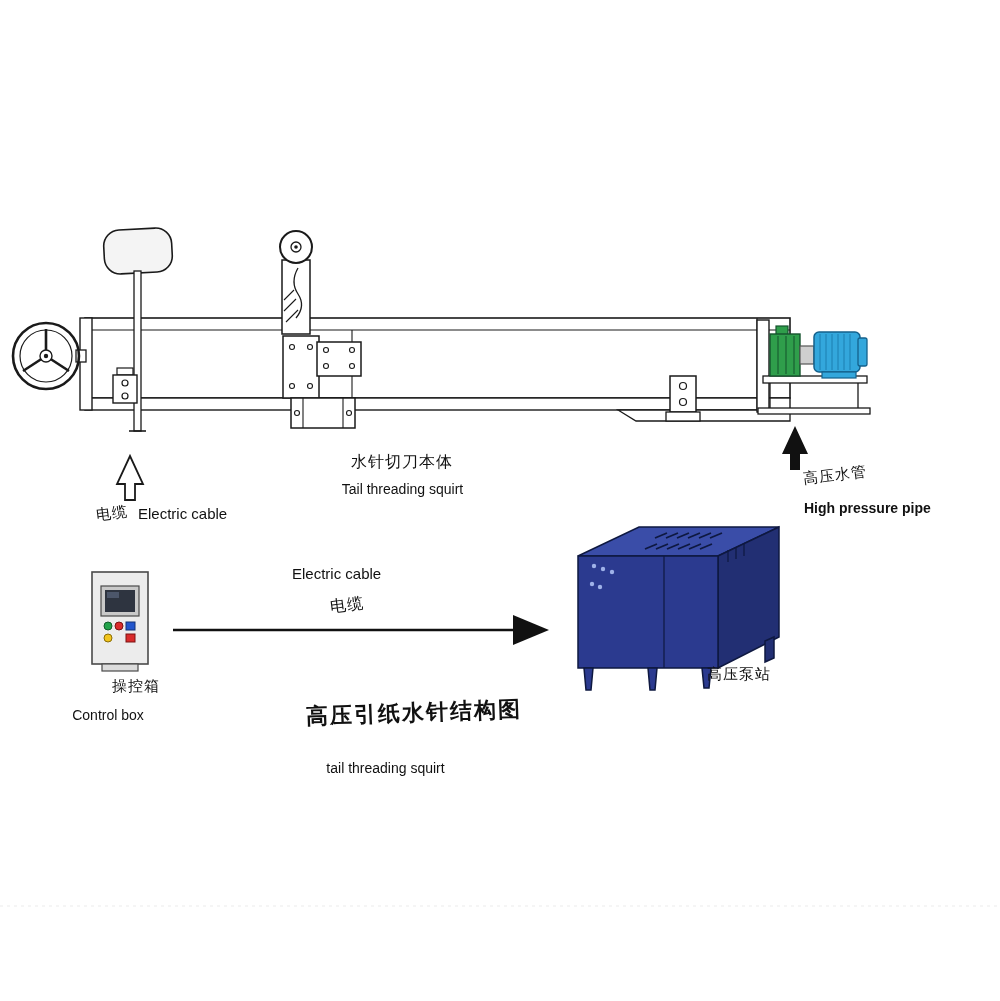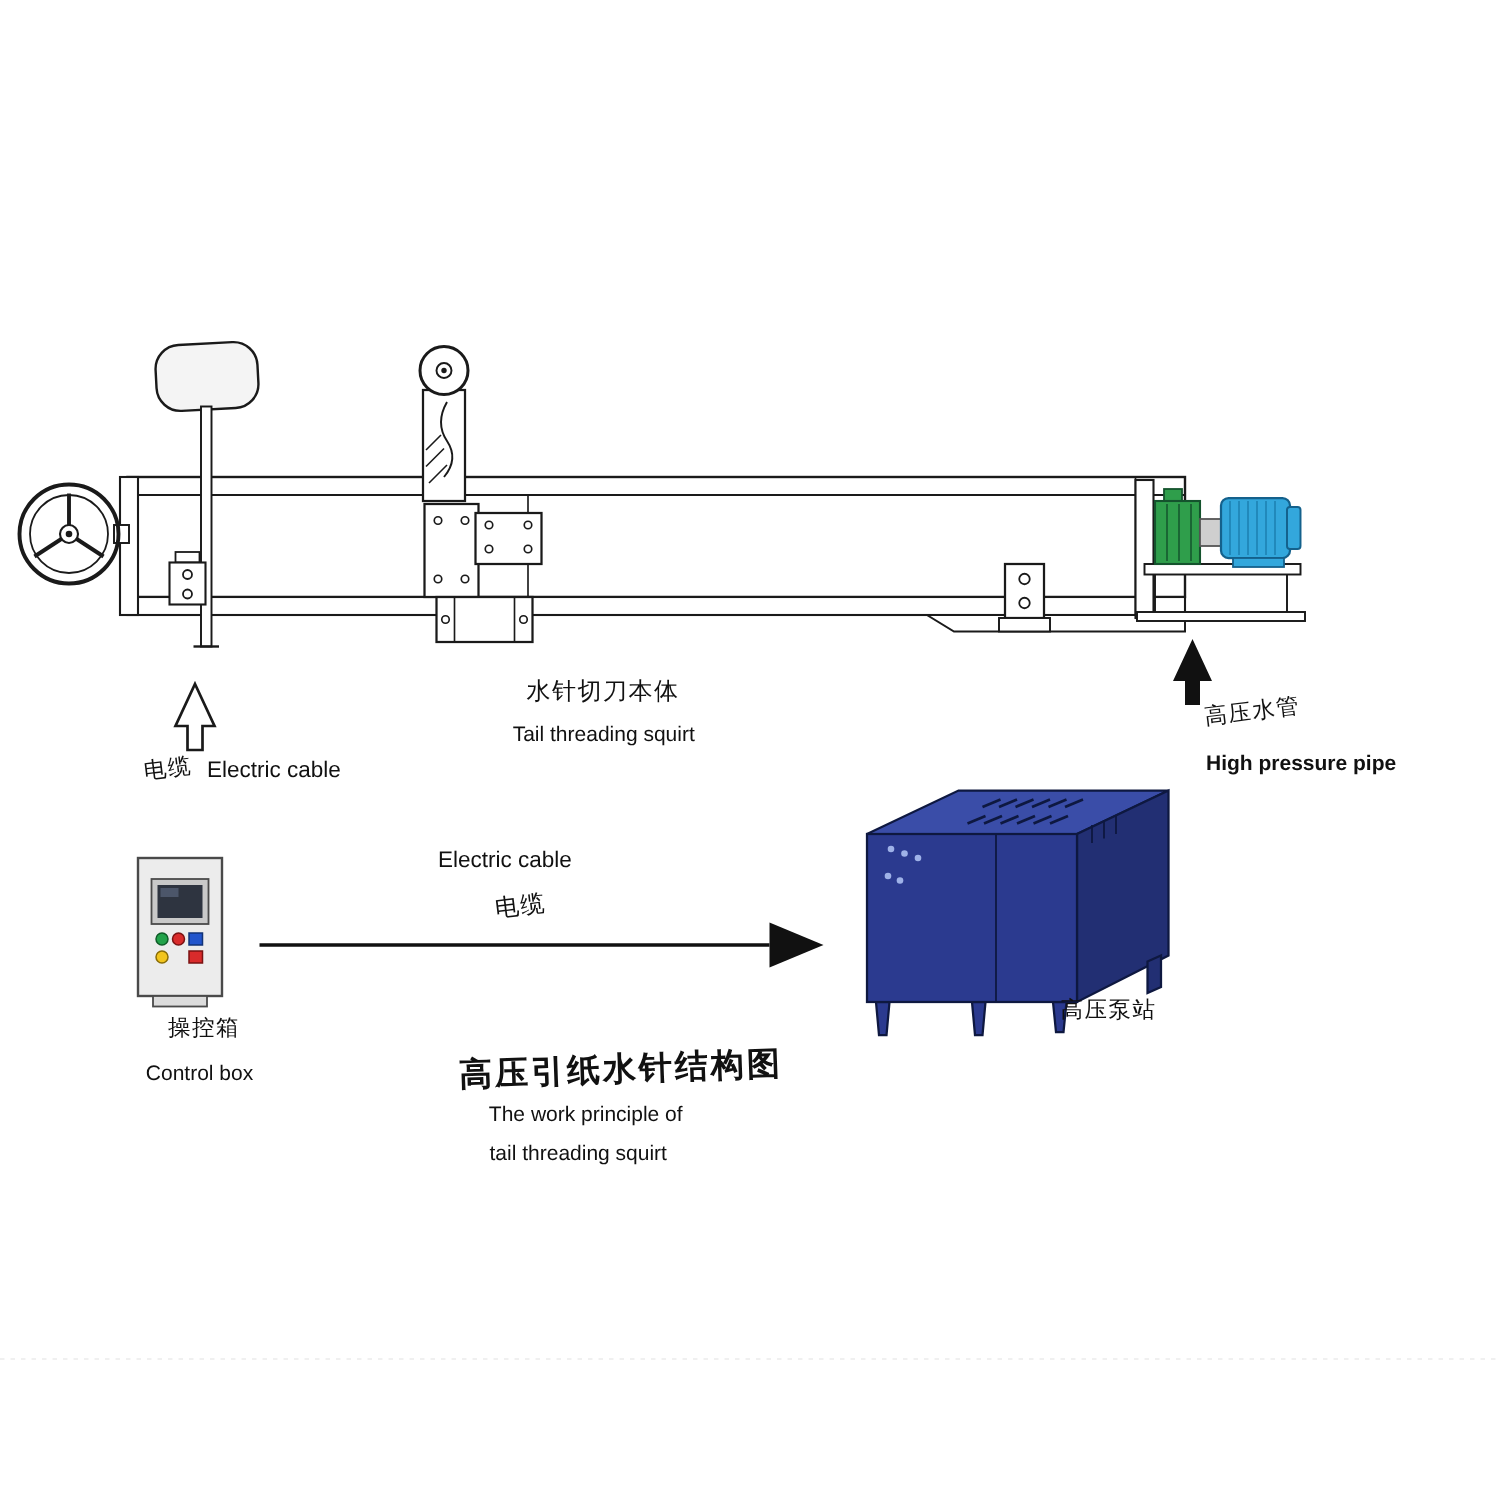--- a/index.html
+++ b/index.html
@@ -202,24 +202,23 @@
   <div class="lbl zh center" style="left:337px; top:453px; width:130px;">水针切刀本体</div>
   <div class="lbl en center" style="left:295px; top:482px; width:215px;">Tail threading squirt</div>
 
   <div class="lbl zh-sm tilt" style="left:96px; top:505px;">电缆</div>
   <div class="lbl en-sm" style="left:138px; top:506px;">Electric cable</div>
 
   <div class="lbl en-sm" style="left:292px; top:566px;">Electric cable</div>
   <div class="lbl zh tilt" style="left:330px; top:596px;">电缆</div>
 
   <div class="lbl zh-sm" style="left:112px; top:678px;">操控箱</div>
-  <div class="lbl en center" style="left:68px; top:708px; width:130px;">Control box</div>
+  <div class="lbl en center" style="left:43px; top:708px; width:130px;">Control box</div>
 
   <div class="lbl title-zh" style="left:306px; top:701px;">高压引纸水针结构图</div>
-  <div class="lbl en center" style="left:278px; top:735px; width:225px;">The work principle of</div>
   <div class="lbl en center" style="left:278px; top:761px; width:215px;">tail threading squirt</div>
 
   <div class="lbl zh-sm" style="left:707px; top:666px;">高压泵站</div>
 
   <div class="lbl zh-sm tilt" style="left:803px; top:467px;">高压水管</div>
   <div class="lbl en" style="left:804px; top:501px;font-weight:bold;">High pressure pipe</div>
 
 </div>
 
 </body></html>

